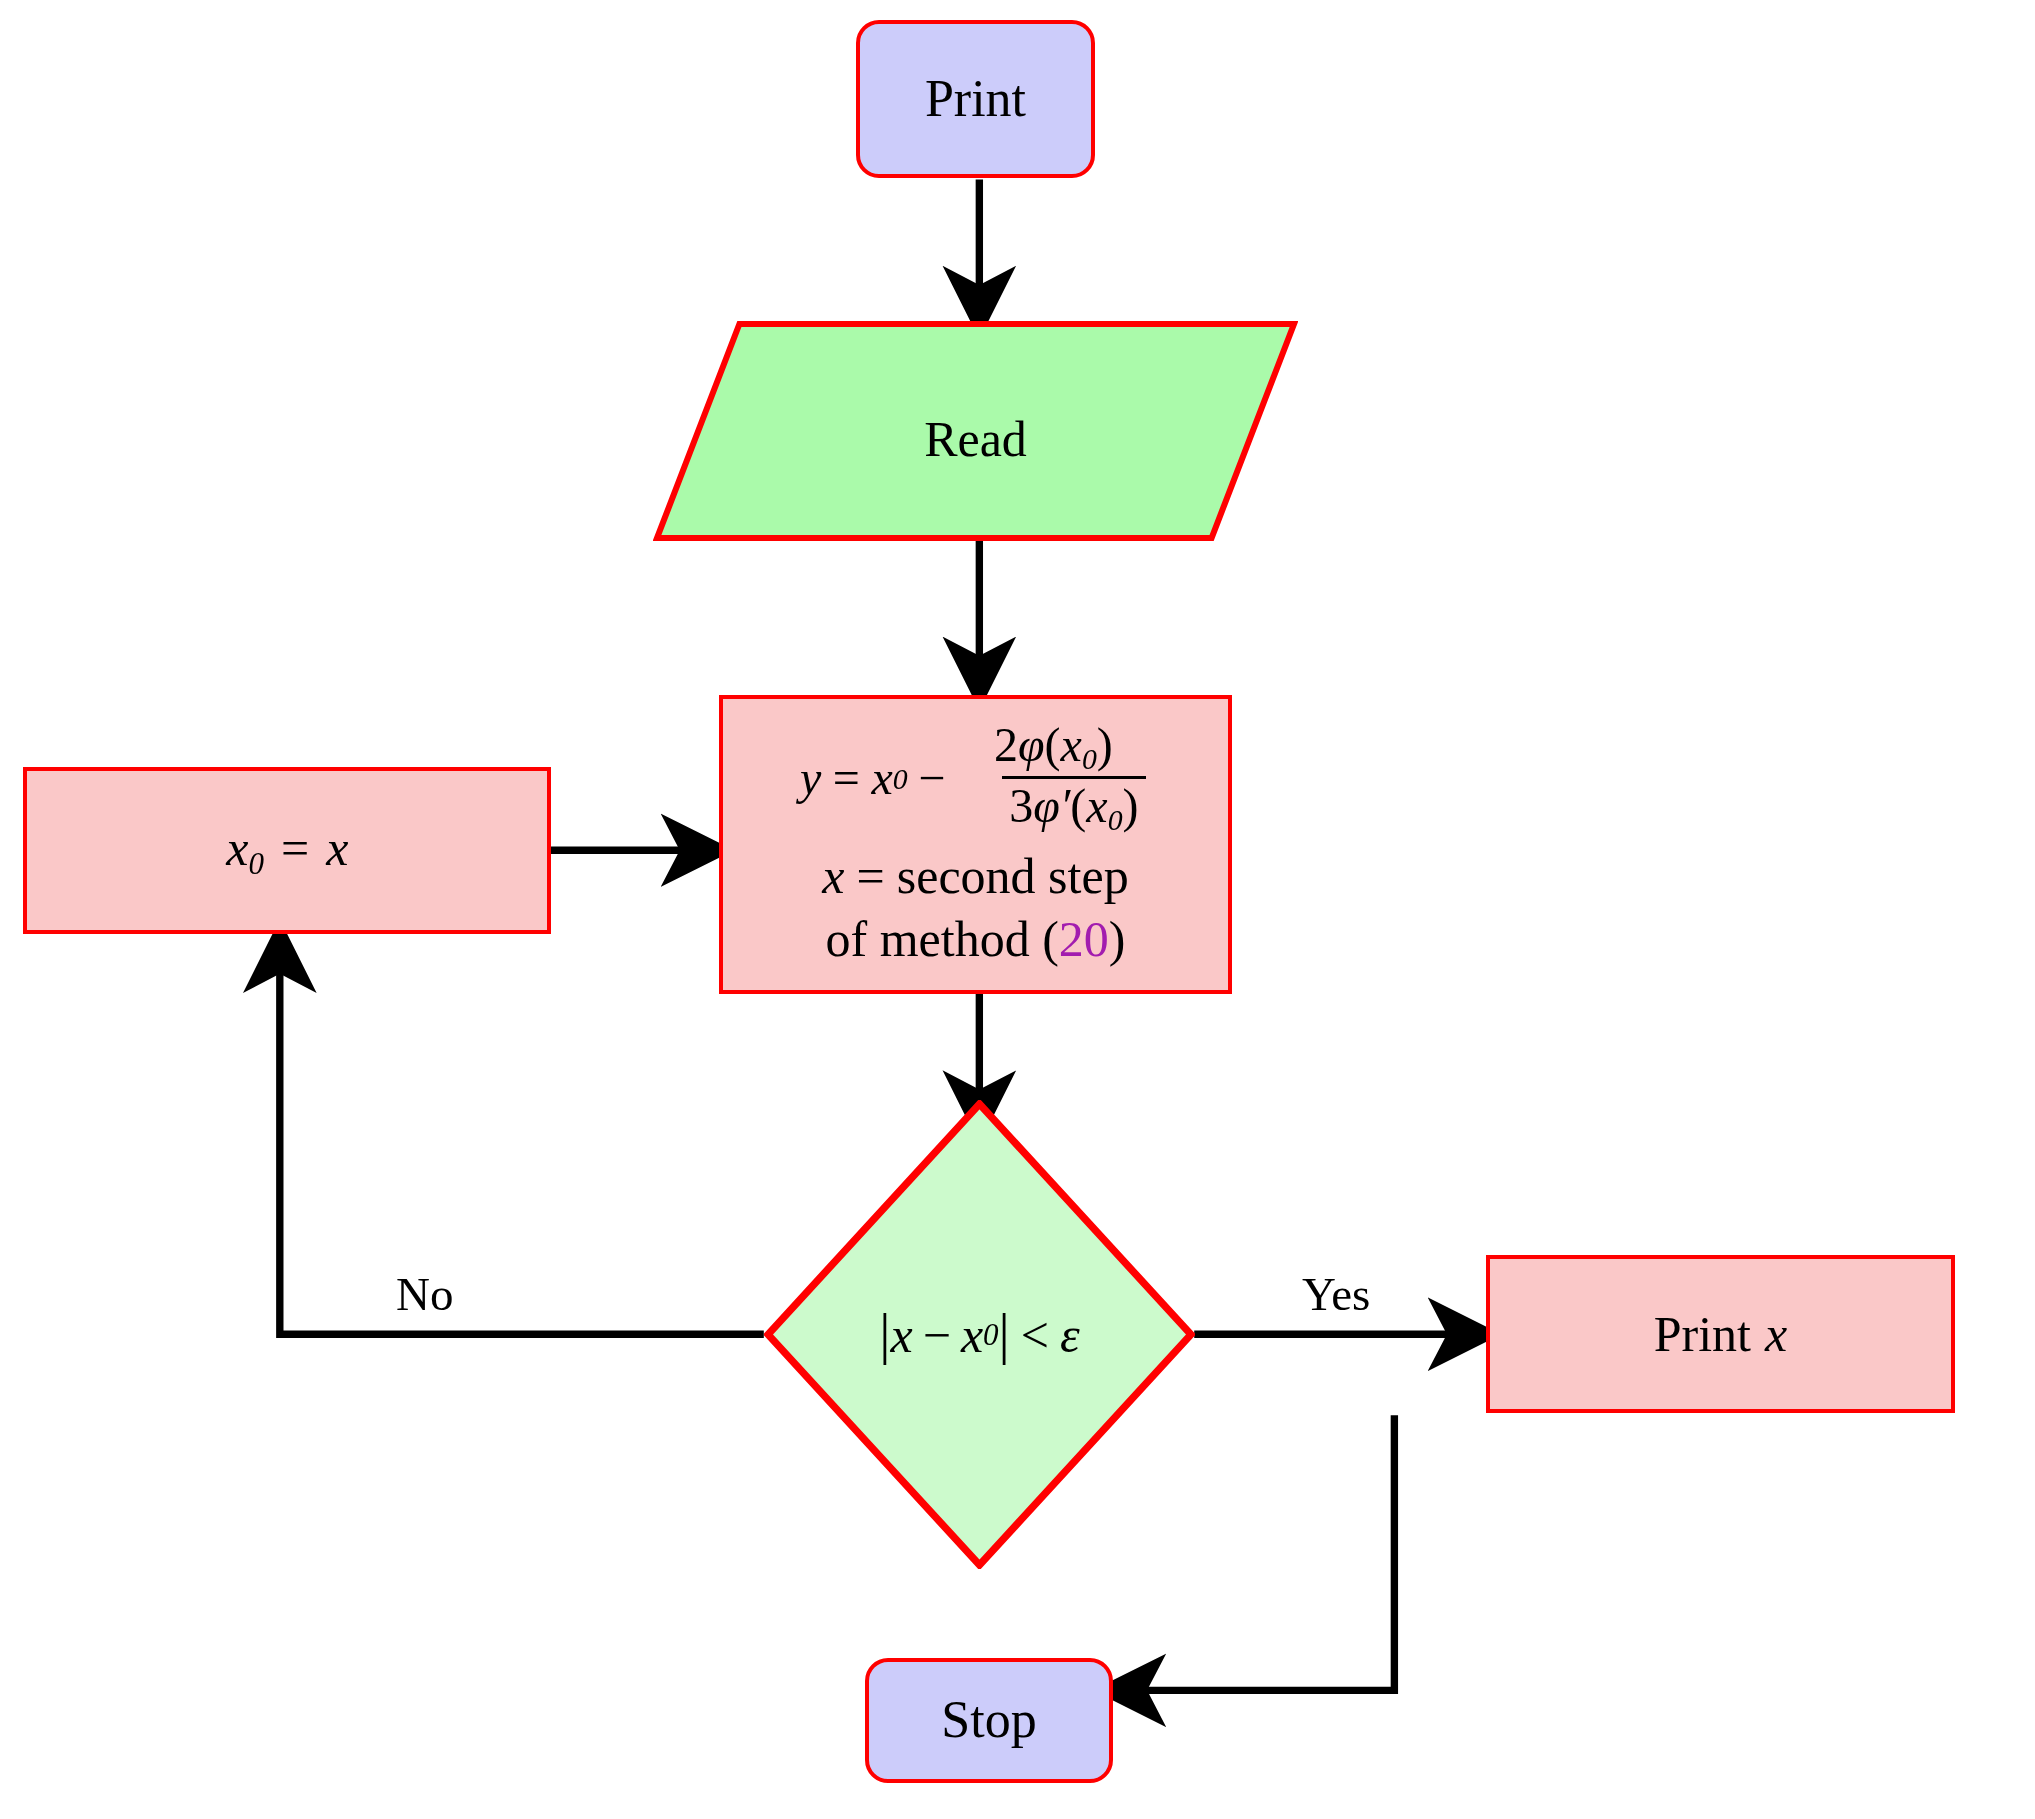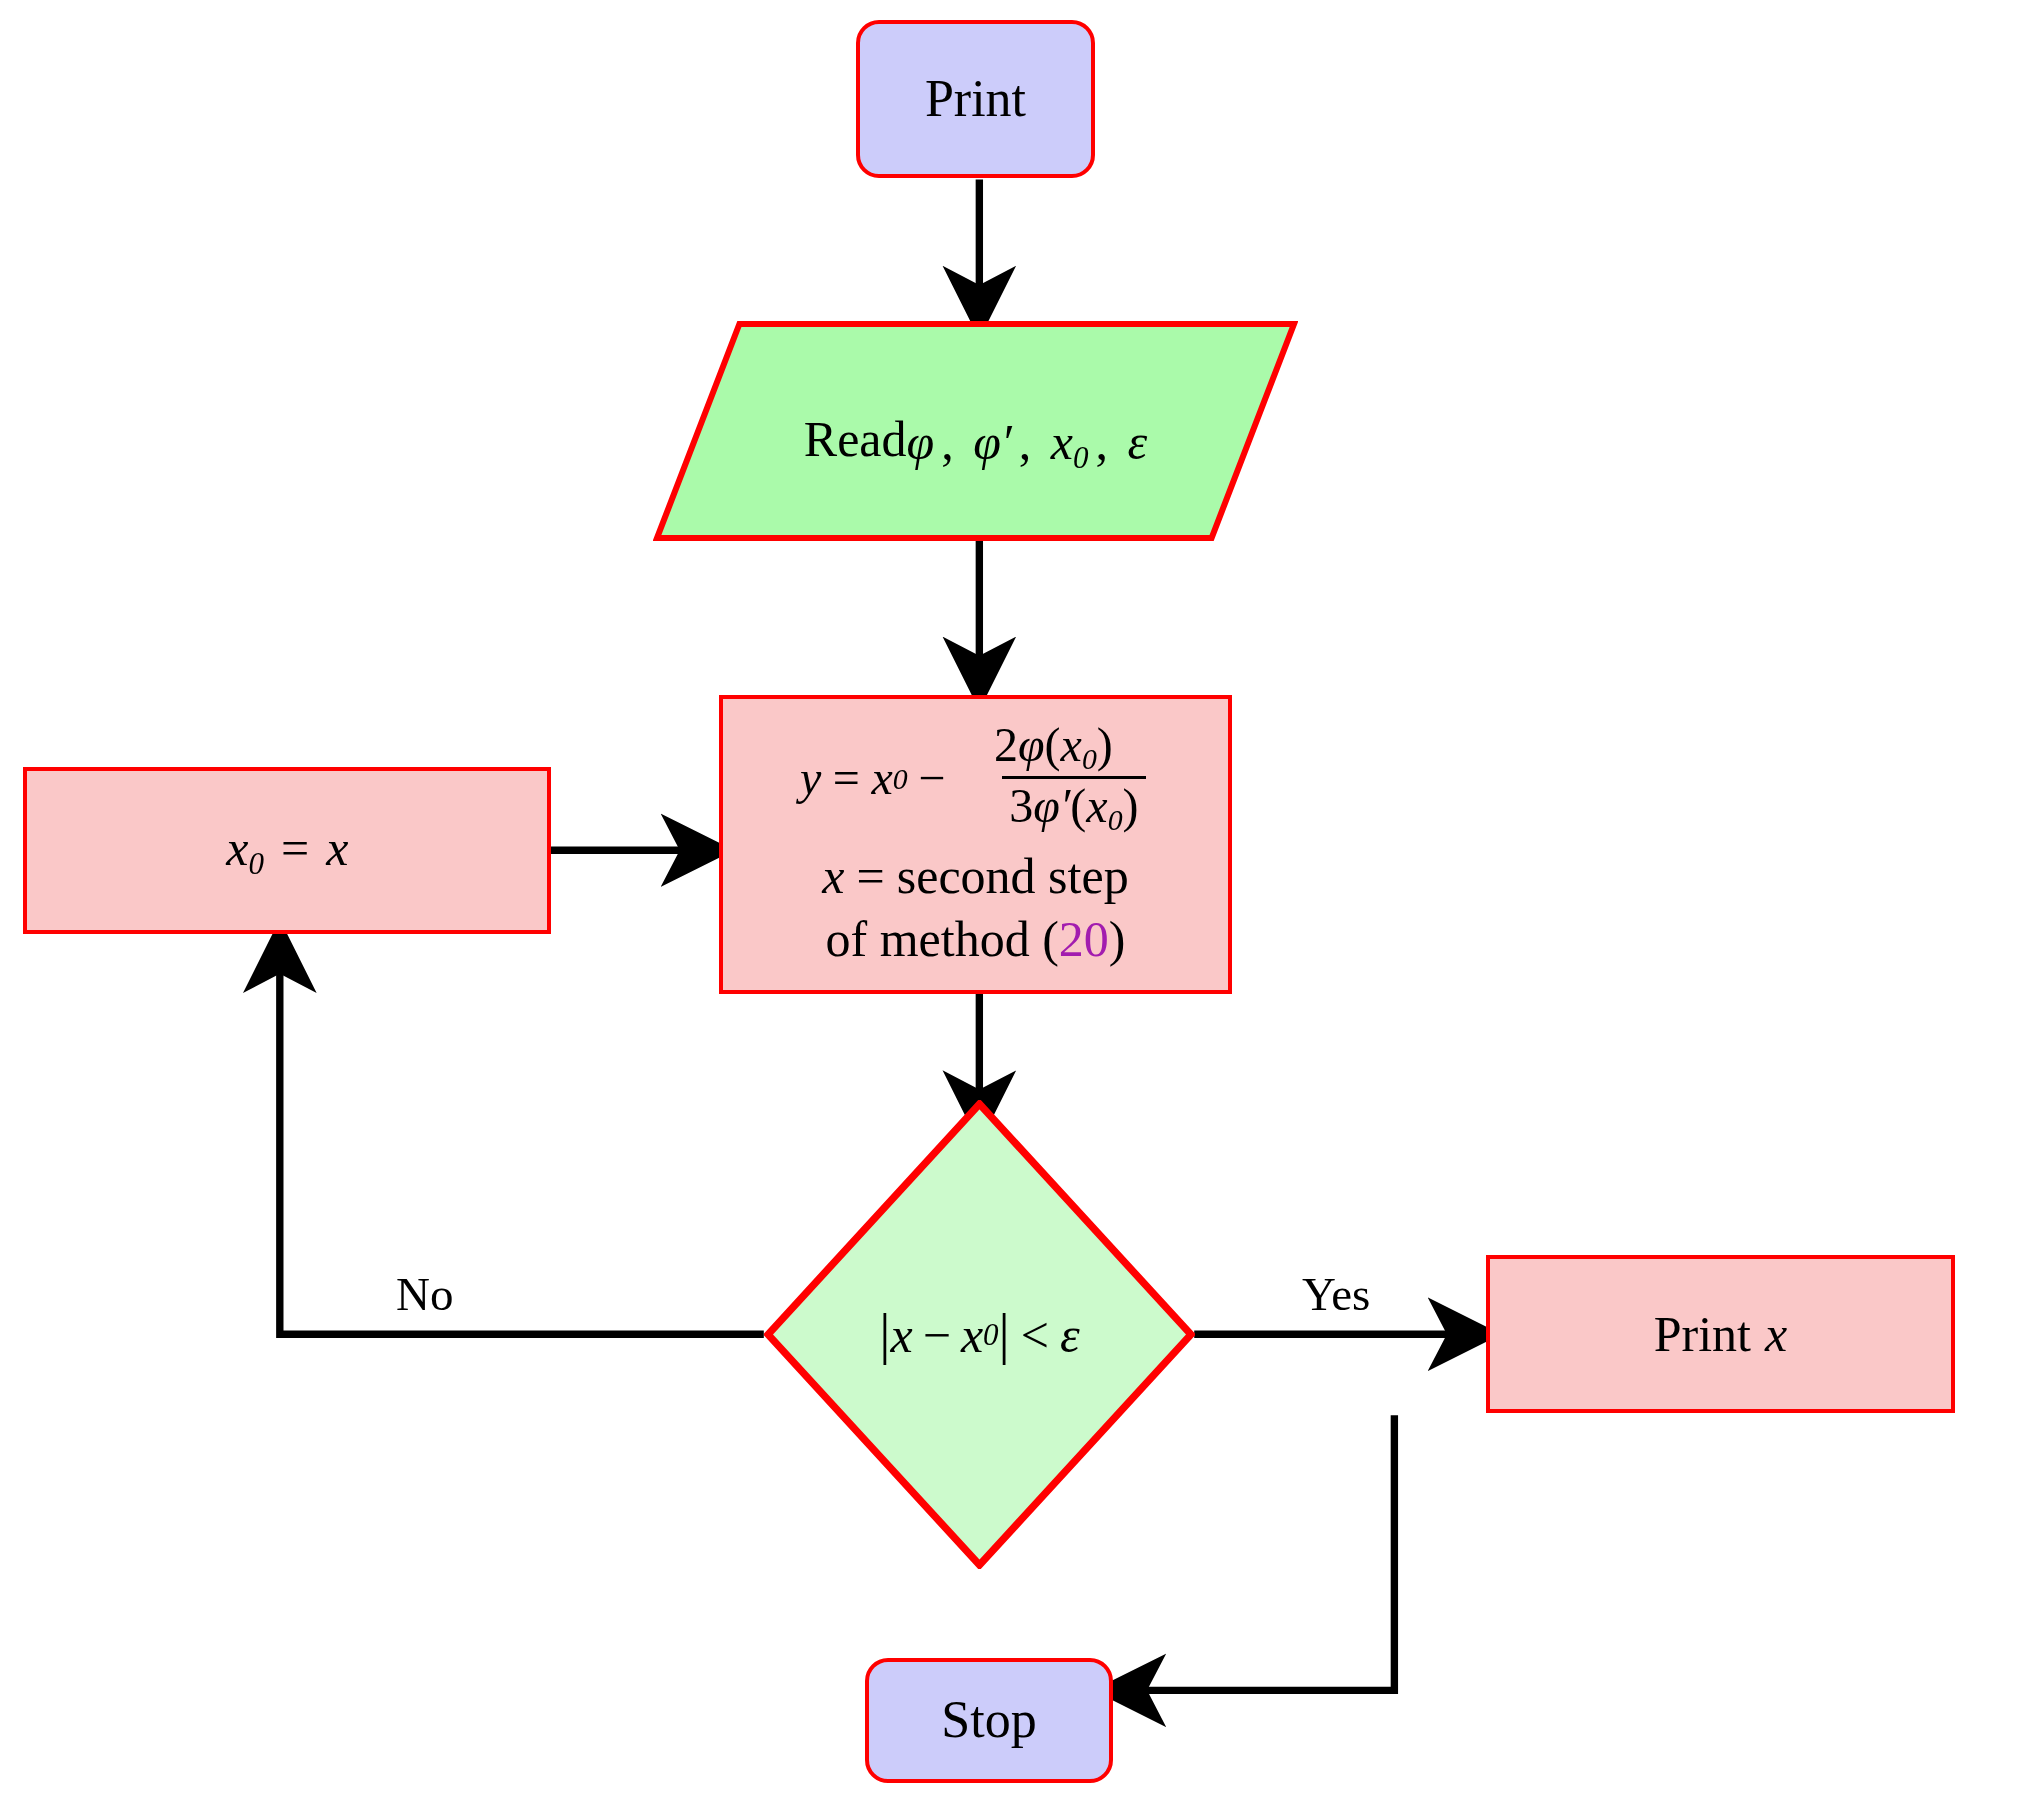--- a/index.html
+++ b/index.html
@@ -90,23 +90,20 @@
   <div class="node terminal" style="left:856px;top:20px;width:239px;height:158px;">
     <span>Print</span>
   </div>
 
   <div class="io-wrap" style="left:653px;top:320px;width:645px;height:222px;">
     <svg class="io-shape" viewBox="0 0 963 332" preserveAspectRatio="none">
       <polygon points="129,6 957,6 834,326 6,326" fill="#aafaaa" stroke="#ff0000" stroke-width="9" stroke-linejoin="miter"></polygon>
     </svg>
     <div class="io-label">
       <div>Read</div>
-      <div class="mvar" style="margin-top:9.4px;">
-        <span>φ</span><span class="mop">, </span><span>φ′</span><span class="mop">, </span><span>x</span><sub>0</sub><span class="mop">, </span><span>ε</span>
-      </div>
     </div>
   </div>
 
   <div class="node process" style="left:23.4px;top:767px;width:528px;height:167px;">
     <span class="mvar">
       <span>x</span><sub>0</sub><span class="mop" style="padding:0 .34em;">=</span><span>x</span>
     </span>
   </div>
 
   <div class="node process" style="left:719px;top:695px;width:513px;height:299px;flex-direction:column;padding:6.7px 8px;">

